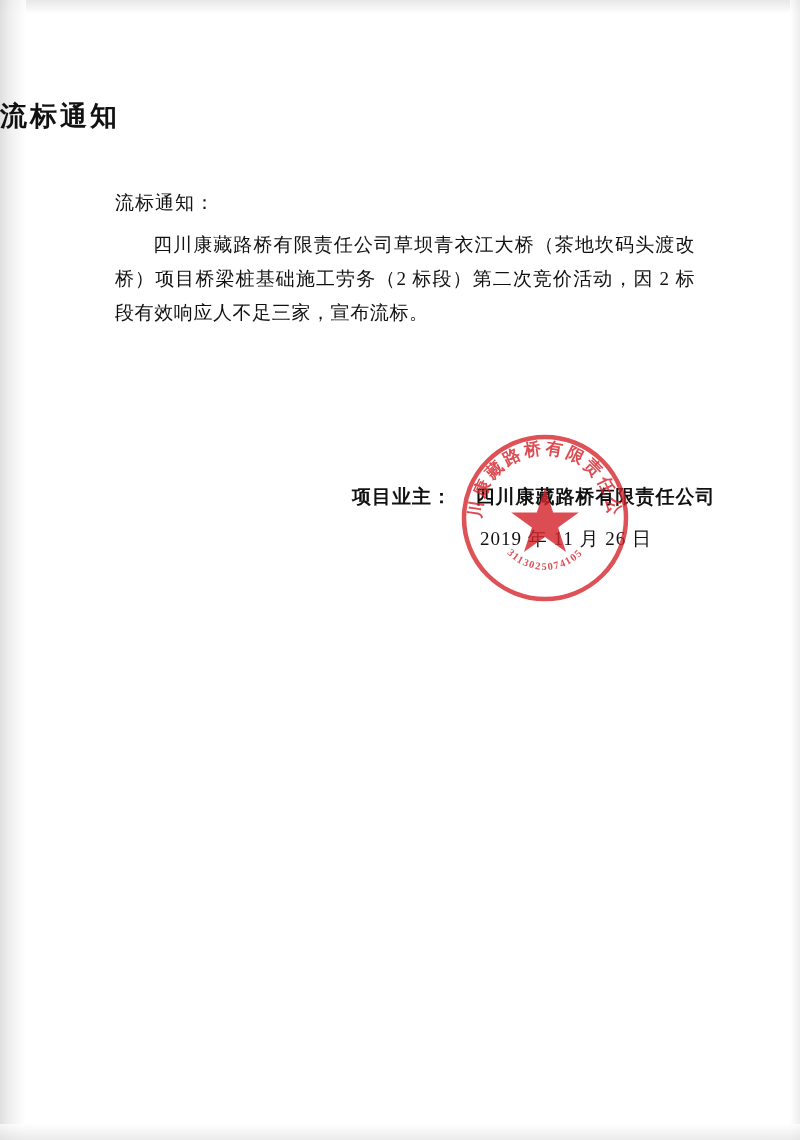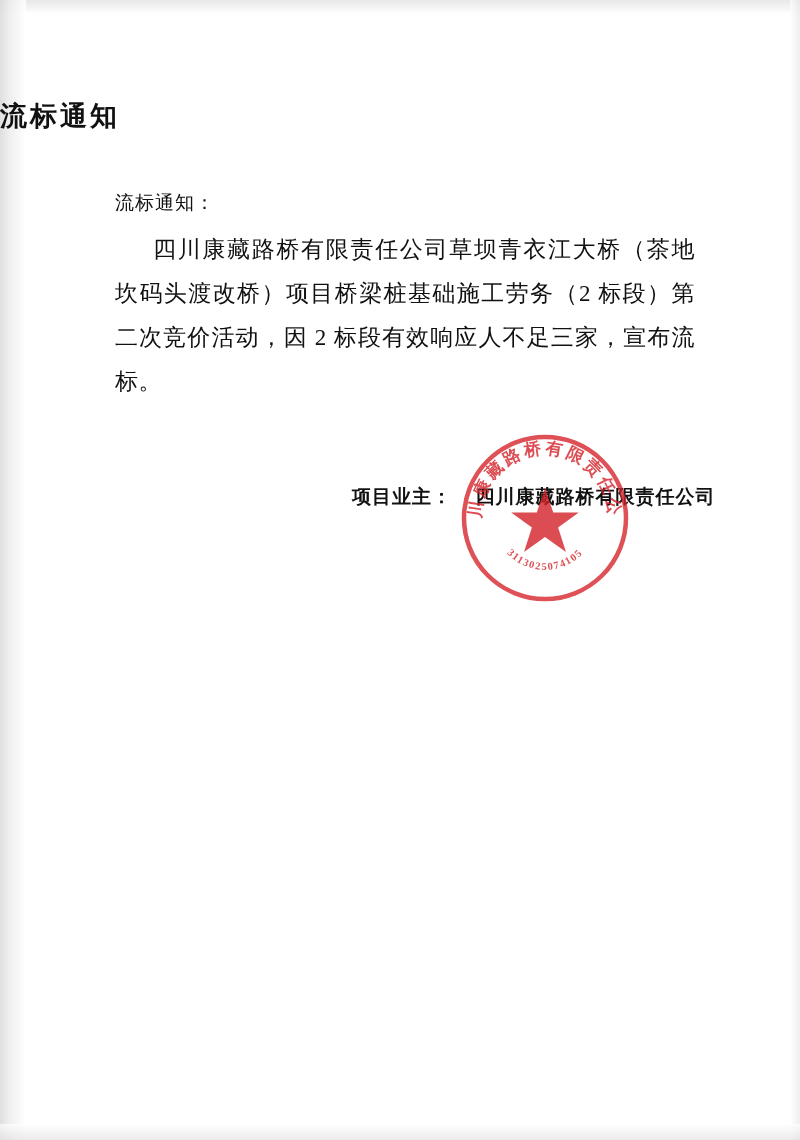--- a/index.html
+++ b/index.html
@@ -64,22 +64,22 @@
     left: 115px;
     font-size: 19px;
     letter-spacing: 1px;
   }
 
   .body-text {
     position: absolute;
     top: 228px;
     left: 115px;
     width: 580px;
-    font-size: 23px;
-    line-height: 44px;
+    font-size: 19px;
+    line-height: 34px;
     text-indent: 38px;
     letter-spacing: 0.6px;
     text-align: justify;
   }
 
   .signature-block {
     position: absolute;
     top: 484px;
     left: 352px;
     font-size: 19px;
@@ -127,20 +127,21 @@
   <div class="salutation">流标通知：</div>
 
   <div class="body-text">四川康藏路桥有限责任公司草坝青衣江大桥（茶地坎码头渡改桥）项目桥梁桩基础施工劳务（2 标段）第二次竞价活动，因 2 标段有效响应人不足三家，宣布流标。</div>
 
   <div class="signature-block">
     <div class="signature-line">
       <span>项目业主：</span>
       <span style="display:inline-block;width:12px;"></span>
       <span>四川康藏路桥有限责任公司</span>
     </div>
+    <div class="date-line">2019 年 11 月 26 日</div>
   </div>
 
   <div class="seal">
     <svg width="172" height="172" viewBox="0 0 172 172" aria-hidden="true">
       <defs>
         <path id="arcTop" d="M 22,86 A 64,64 0 0 1 150,86"></path>
         <path id="arcBottom" d="M 34,86 A 52,52 0 0 0 138,86"></path>
       </defs>
       <circle cx="86" cy="86" r="81" fill="none" stroke="#d4232a" stroke-width="4.5" opacity="0.9"></circle>
 

